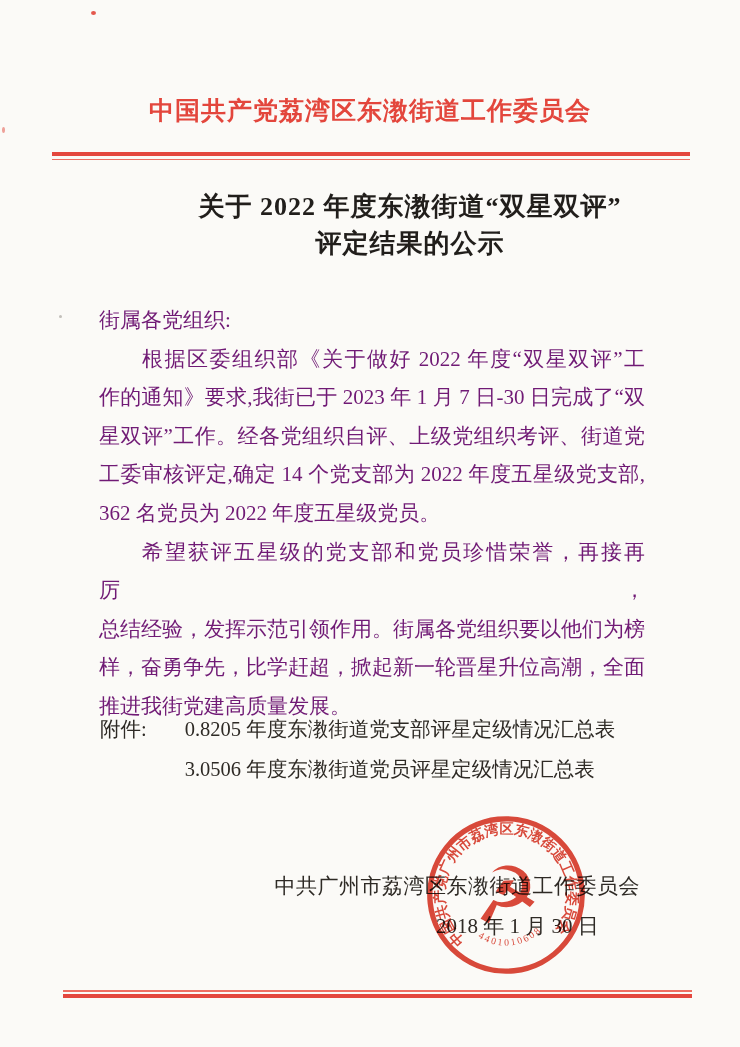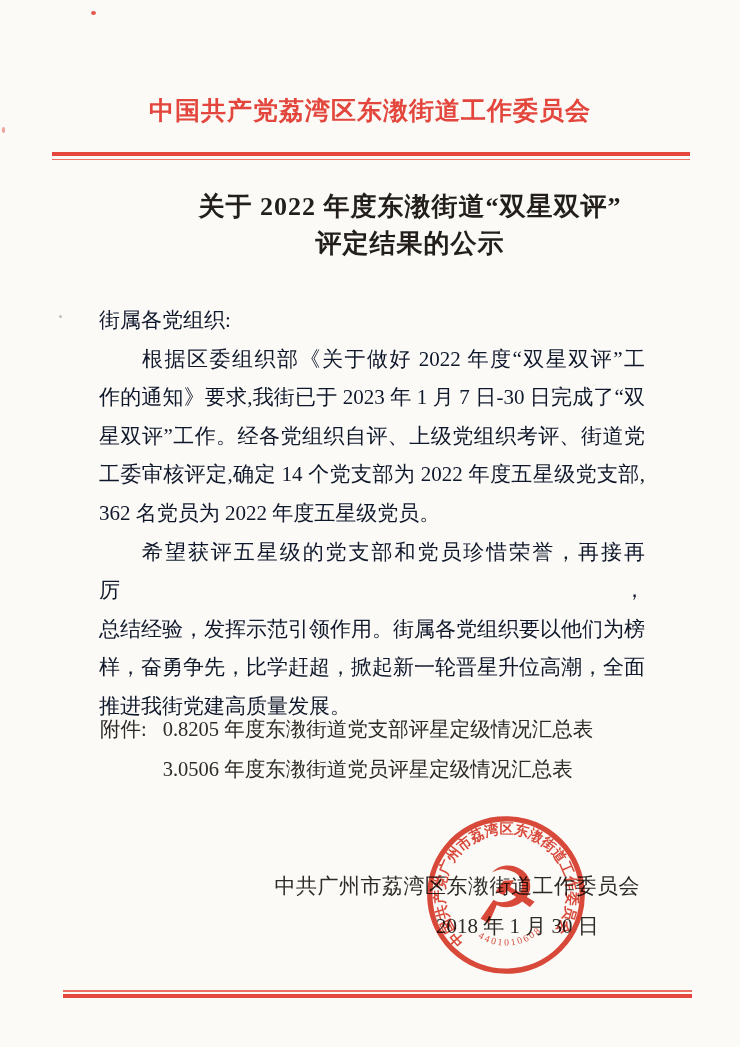--- a/index.html
+++ b/index.html
@@ -25,30 +25,30 @@
   
   .doc-title{
     position:absolute;top:188px;left:0;width:100%;text-align:center;
     font-size:26px;font-weight:bold;line-height:37px;color:#211e1b;
     letter-spacing:1px;
     margin-left:40px;
   }
   
   .body-block{
     position:absolute;top:301px;left:99px;width:546px;
-    font-size:21px;line-height:38.6px;color:#0f172a;
+    font-size:21px;line-height:38.6px;color:#701a75;
   }
   .salutation{text-align:left;}
   .para .line{text-align:left;}
   .para .line.just{text-align:justify;text-align-last:justify;}
   .para .line.first{text-indent:43px;}
   
   .attachments{
     position:absolute;top:709px;left:100px;display:flex;align-items:flex-start;
-    font-size:20.5px;line-height:40px;color:#2e2a25;
+    font-size:20.5px;line-height:40px;color:#2e2a25;gap:22px;
   }
   .att-label{margin-right:16px;white-space:nowrap;}
   .att-list .att-item{white-space:nowrap;}
   
   .signature{
     position:absolute;top:866px;right:100px;
     font-size:21px;line-height:40px;color:#2e2a25;text-align:center;
   }
   .sig-org{white-space:nowrap;letter-spacing:0.5px;}
   .sig-date{position:relative;left:60px;white-space:nowrap;}

